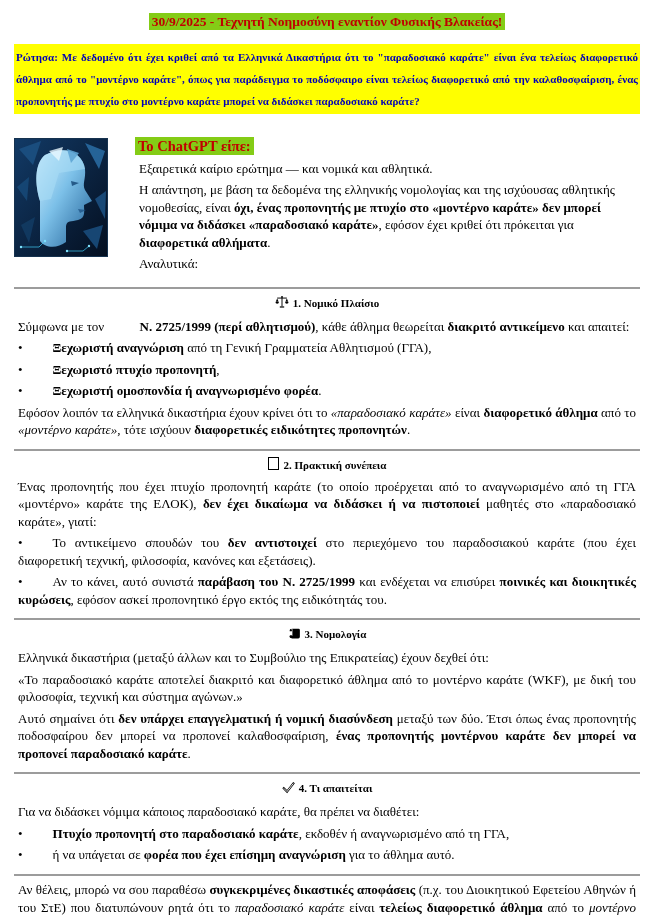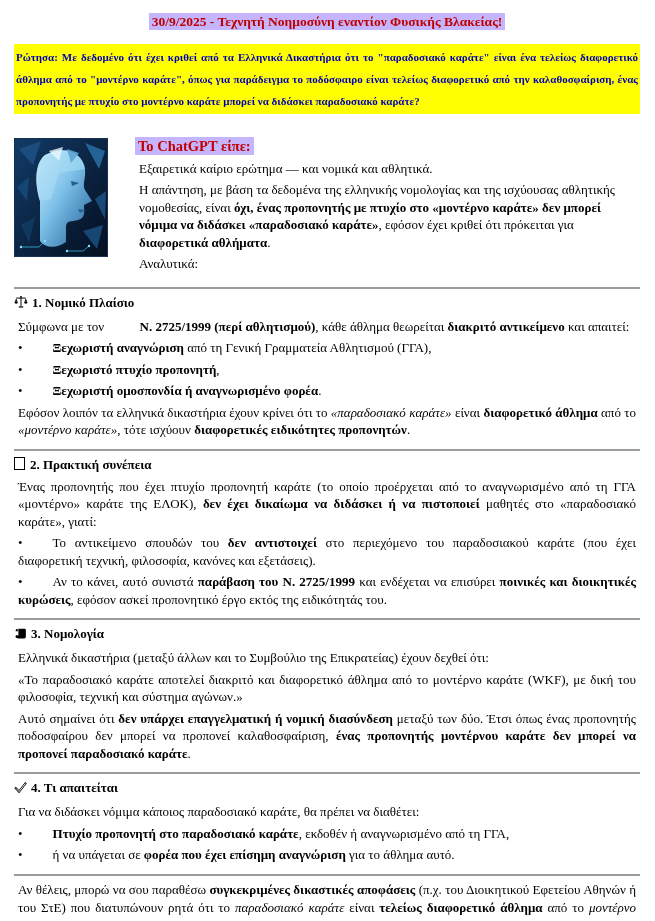--- a/index.html
+++ b/index.html
@@ -4,21 +4,21 @@
 <style>
   html,body{margin:0;padding:0;background:#ffffff;}
   body{
     width:655px;height:921px;overflow:hidden;
     font-family:"Liberation Serif","DejaVu Serif",serif;
     color:#000;
   }
   .page{padding:8px 15px 0 14px;}
   p{margin:4px;}
   .center{text-align:center;}
-  .hl{background:#c4b5fd;}
+  .hl{background:#84cc16;}
   .hdr-line{margin-top:4px;}
   .hdr-line .hl{
     color:#c00000;font-weight:bold;font-size:13.5px;padding:1px 3px;
   }
   .title-line{margin-top:15px;}
   .title-line .hl{
     color:#0000b8;font-weight:bold;font-size:18.5px;padding:1px 5px;
   }
   .question{
     margin:14px 0 24px 0;
@@ -30,21 +30,21 @@
   }
   .gpt-row{display:flex;gap:27px;margin-bottom:4px;}
   .ai-img{flex:none;border:1px solid #16324f;display:block;}
   .gpt-text{flex:1;font-size:13px;line-height:17.5px;}
   .gpt-label-line{margin-bottom:2px;}
   .gpt-label-line .hl{
     color:#c00000;font-weight:bold;font-size:14.5px;padding:1px 3px;
   }
   .body-txt{font-size:13px;line-height:17.5px;}
   .just{text-align:justify;}
-  .sec-h{font-weight:bold;font-size:13px;line-height:18px;margin:0;}
+  .sec-h{font-weight:bold;font-size:11px;line-height:18px;margin:0;text-align:center;}
   .sec-icon{display:inline-block;vertical-align:-2px;margin-right:4px;}
   .box-glyph{
     display:inline-block;width:9px;height:11px;border:1.2px solid #000;
     vertical-align:-1px;margin-right:5px;
   }
   .hr{height:2px;background:#9c9c9c;margin:10px 0 5px 0;}
   .bullet .gap{display:inline-block;width:30px;}
   .footer-p{font-size:13px;line-height:18px;}
 </style>
 </head>

